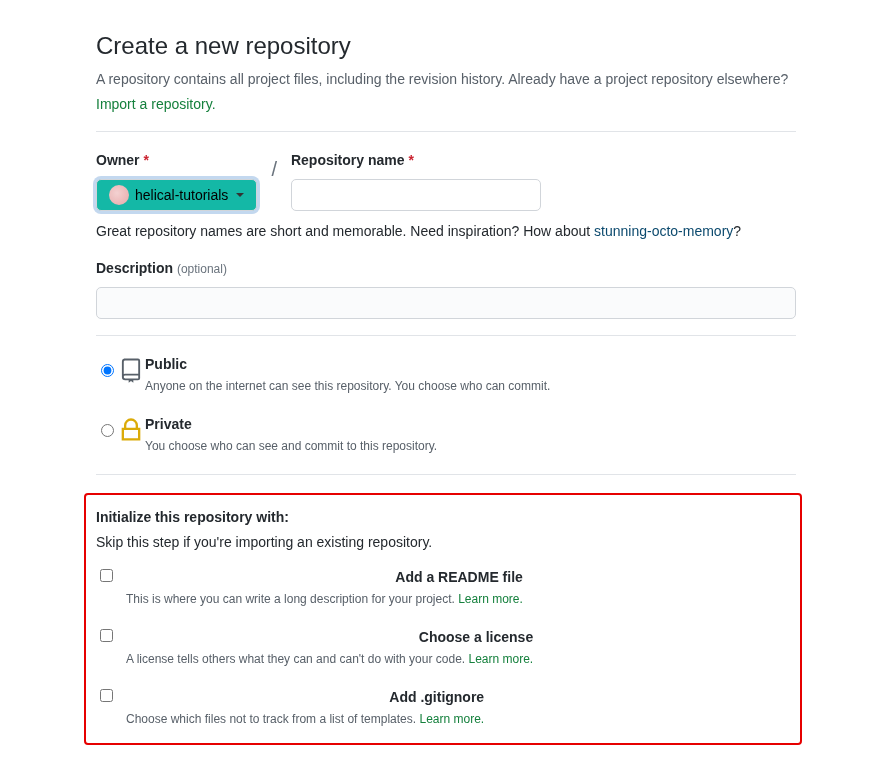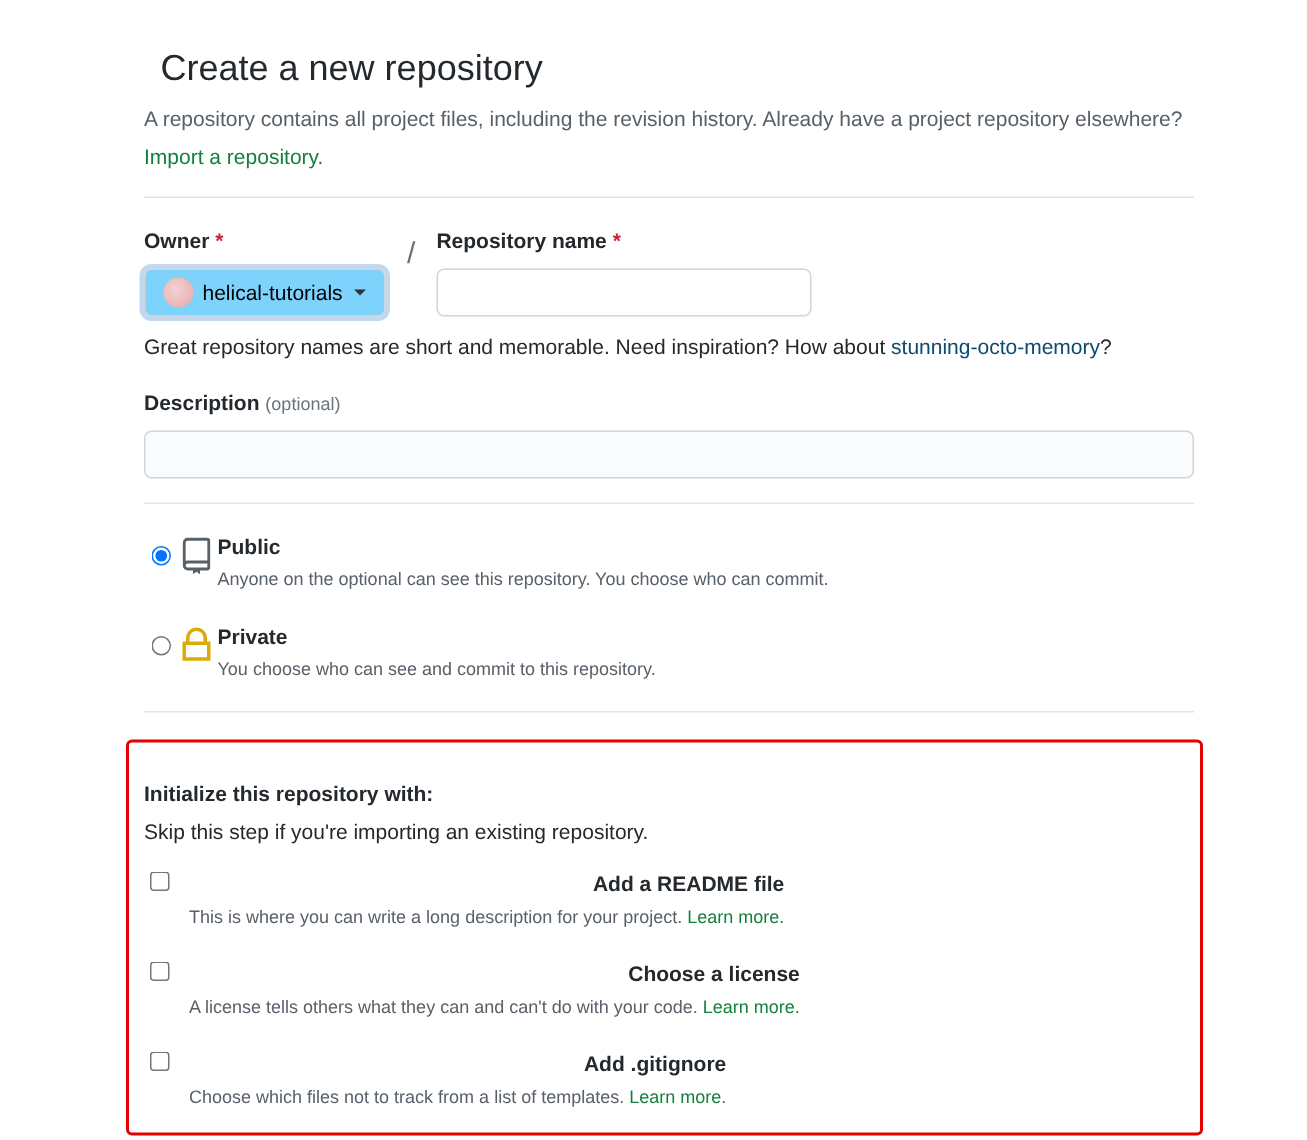--- a/index.html
+++ b/index.html
@@ -11,42 +11,42 @@
   color: #24292e;
   background: #fff;
 }
 .container {
   width: 700px;
   margin: 28px auto 0 96px;
 }
 h1 {
   font-size: 24px;
   font-weight: 400;
-  margin: 0 0 5px 11px;
+  margin: 0 0 5px 0;
 }
 .subtitle {
   color: #586069;
   margin: 0 0 4px 0;
 }
 a { color: #15803d; text-decoration: none; }
 .green-link { color: #0c4a6e; text-decoration: none; }
 hr {
   border: none;
   border-top: 1px solid #e1e4e8;
   margin: 16px 0 18px 0;
 }
 .row { display: flex; align-items: flex-start; gap: 14px; margin-bottom: 10px; }
 .col { display: flex; flex-direction: column; }
 label.field-label { font-weight: 600; margin-bottom: 8px; display: inline-block; }
 .required { color: #cb2431; }
 .owner-btn {
   display: flex;
   align-items: center;
   gap: 6px;
-  background: #7dd3fc;
+  background: #14b8a6;
   border: 1px solid #d1d5da;
   border-radius: 5px;
   padding: 5px 12px;
   height: 32px;
   font-size: 14px;
   cursor: pointer;
   box-shadow: 0 0 0 3px rgba(135, 178, 223, 0.5);
 }
 .owner-btn .avatar {
   width: 20px; height: 20px; border-radius: 50%; background: radial-gradient(circle at 40% 40%, #f3d1d1, #e6a9a9);
@@ -84,21 +84,21 @@
   align-items: flex-start;
   margin: 10px 0 18px 0;
 }
 .vis-row input[type=radio] { margin-top: 10px; }
 .vis-icon { width: 28px; height: 28px; flex-shrink: 0; margin-top: 2px; }
 .vis-text strong { font-weight: 600; display: block; }
 .vis-text small { color: #586069; font-size: 12px; }
 .init-box {
   border: 2px solid #e60000;
   border-radius: 4px;
-  padding: 24px 10px 10px 10px;
+  padding: 12px 10px 10px 10px;
   margin: 0 0 16px -12px;
   width: calc(100% + 18px);
 }
 .init-title { font-weight: 600; margin: 0 0 4px 0; }
 .init-sub { margin: 0 0 14px 0; }
 .check-row { display: flex; align-items: flex-start; gap: 10px; margin-bottom: 18px; }
 .check-row:last-child { margin-bottom: 4px; }
 .check-row input[type=checkbox] { margin-top: 2px; }
 .check-text strong { font-weight: 600; display: block; text-align: right; }
 .check-text small { color: #586069; font-size: 12px; }
@@ -147,21 +147,21 @@
   <hr>
 
   <div class="vis-row">
     <input type="radio" name="vis" checked="" style="">
     <svg class="vis-icon" viewBox="0 0 24 24">
       <path fill="none" stroke="#586069" stroke-width="1.6" d="M6 3 h12 a1 1 0 0 1 1 1 v15 a1 1 0 0 1 -1 1 H7 a2 2 0 0 1 -2 -2 V5 a2 2 0 0 1 2 -2 z M5 18 a2 2 0 0 1 2 -2 h12"></path>
       <path fill="#586069" d="M10 20 v3 l2 -1.5 2 1.5 v-3 z"></path>
     </svg>
     <div class="vis-text">
       <strong>Public</strong>
-      <small>Anyone on the optional can see this repository. You choose who can commit.</small>
+      <small>Anyone on the internet can see this repository. You choose who can commit.</small>
     </div>
   </div>
 
   <div class="vis-row">
     <input type="radio" name="vis" style="">
     <svg class="vis-icon" viewBox="0 0 24 24">
       <path fill="none" stroke="#dbab09" stroke-width="2" d="M7 11 V8 a5 5 0 0 1 10 0 v3 M5 11 h14 v9 H5 z"></path>
     </svg>
     <div class="vis-text">
       <strong>Private</strong>

